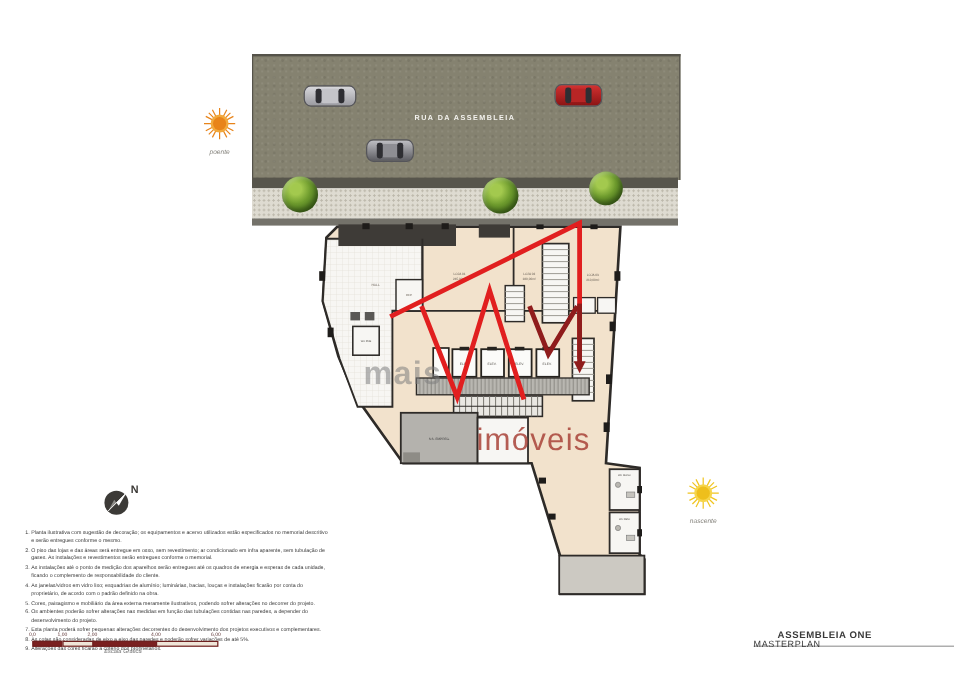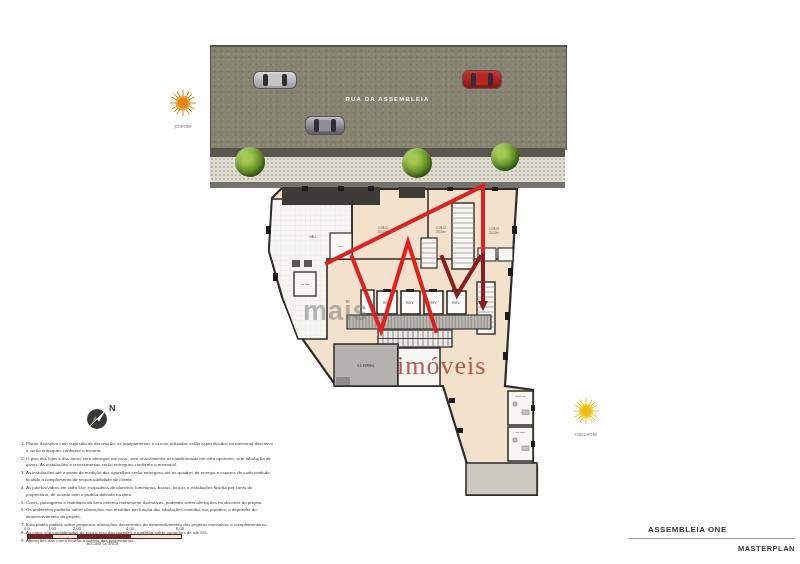--- a/index.html
+++ b/index.html
@@ -34,40 +34,40 @@
         box-shadow:inset -2px -3px 4px rgba(0,0,0,.35), inset 2px 2px 3px rgba(255,255,255,.25);}
   .tree1{left:25px;top:102px;width:30px;height:30px;}
   .tree2{left:192px;top:103px;width:30px;height:30px;}
   .tree3{left:281px;top:98px;width:28px;height:28px;}
 
   
   .wm-mais{left:303px;top:296px;font-size:27px;font-weight:bold;color:rgba(125,125,125,.55);
            letter-spacing:1px;}
   .wm-veloz{left:318px;top:309px;font-size:40px;font-weight:bold;color:rgba(120,120,120,.45);
             letter-spacing:7px;}
-  .wm-imoveis{left:397px;top:351px;font-size:26px;color:rgba(168,66,55,.85);letter-spacing:1px;font-family:Liberation Serif, serif;}
+  .wm-imoveis{left:397px;top:351px;font-size:26px;color:rgba(168,66,55,.85);letter-spacing:1px;}
 
   
   .sun-label{font-size:5.5px;font-style:italic;color:#87857f;text-align:center;width:46px;}
   .notes{left:18px;top:441px;width:256px;font-size:4.4px;line-height:1.55;color:#3a3a3a;}
   .notes ol{margin:0;padding-left:8px;}
   .notes li{margin-bottom:1px;}
 
   
   .scalebar{left:25px;top:526px;width:160px;height:22px;}
   .sb-tick{position:absolute;top:0;font-size:4.2px;color:#5a3030;transform:translateX(-50%);}
   .sb-seg{position:absolute;top:8px;height:3px;border:0.6px solid #6e1f1f;}
   .sb-caption{position:absolute;left:0;top:15px;width:155px;text-align:center;font-size:4.8px;
               font-style:italic;color:#6b6b6b;}
 
   
   .tb-line{left:628px;top:538px;width:167px;height:1px;background:#9b9b9b;}
   .tb-project{left:648px;top:525px;width:167px;font-size:8px;font-weight:bold;
               color:#3a3a3a;letter-spacing:.5px;}
-  .tb-sheet{left:628px;top:544px;width:167px;text-align:right;font-size:7.5px;font-weight:bold;
+  .tb-sheet{left:628px;top:532px;width:167px;text-align:left;font-size:7.5px;font-weight:normal;
             color:#3a3a3a;letter-spacing:.5px;}
 </style>
 </head>
 <body>
 
 <div class="page">
 
   <div class="abs street">
     <div class="abs asphalt"></div>
     <div class="abs street-name">RUA DA ASSEMBLEIA</div>

